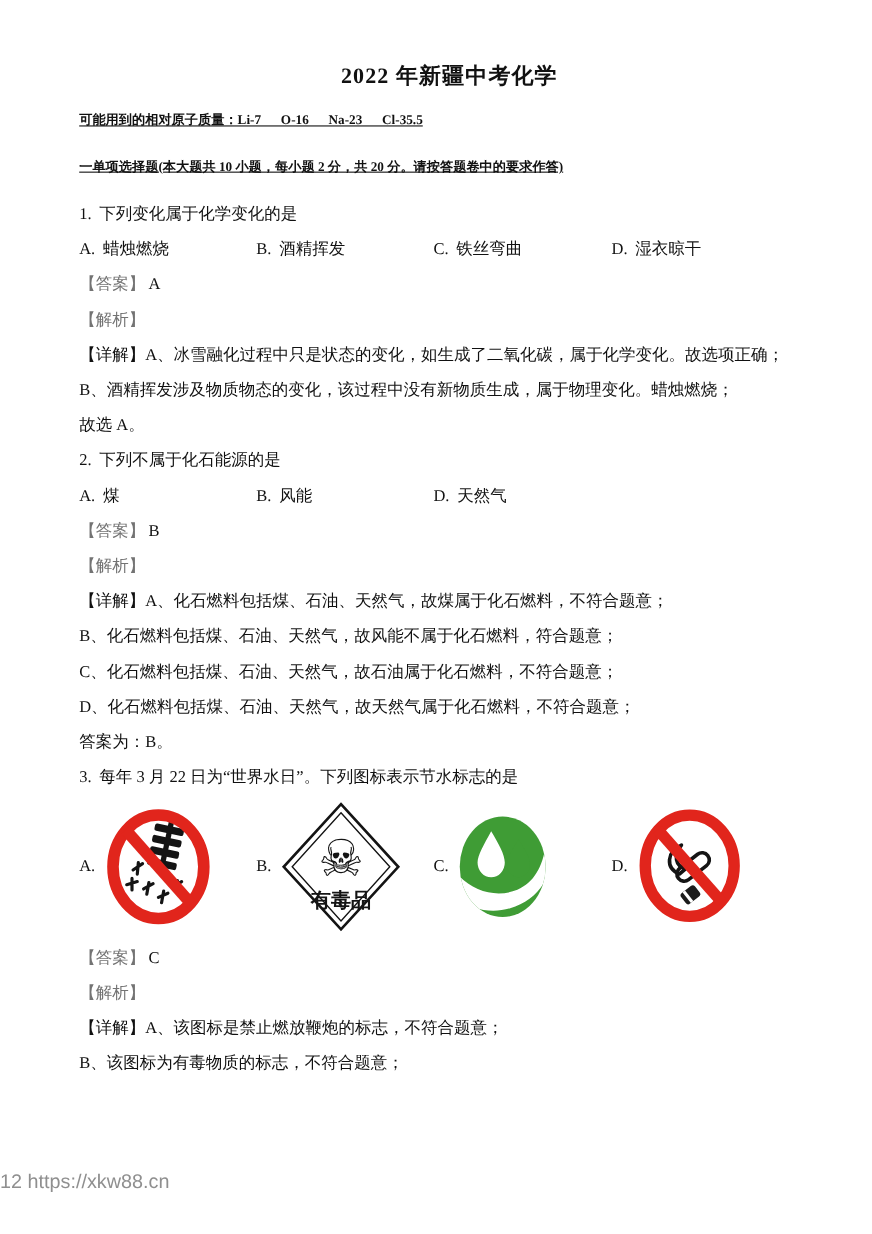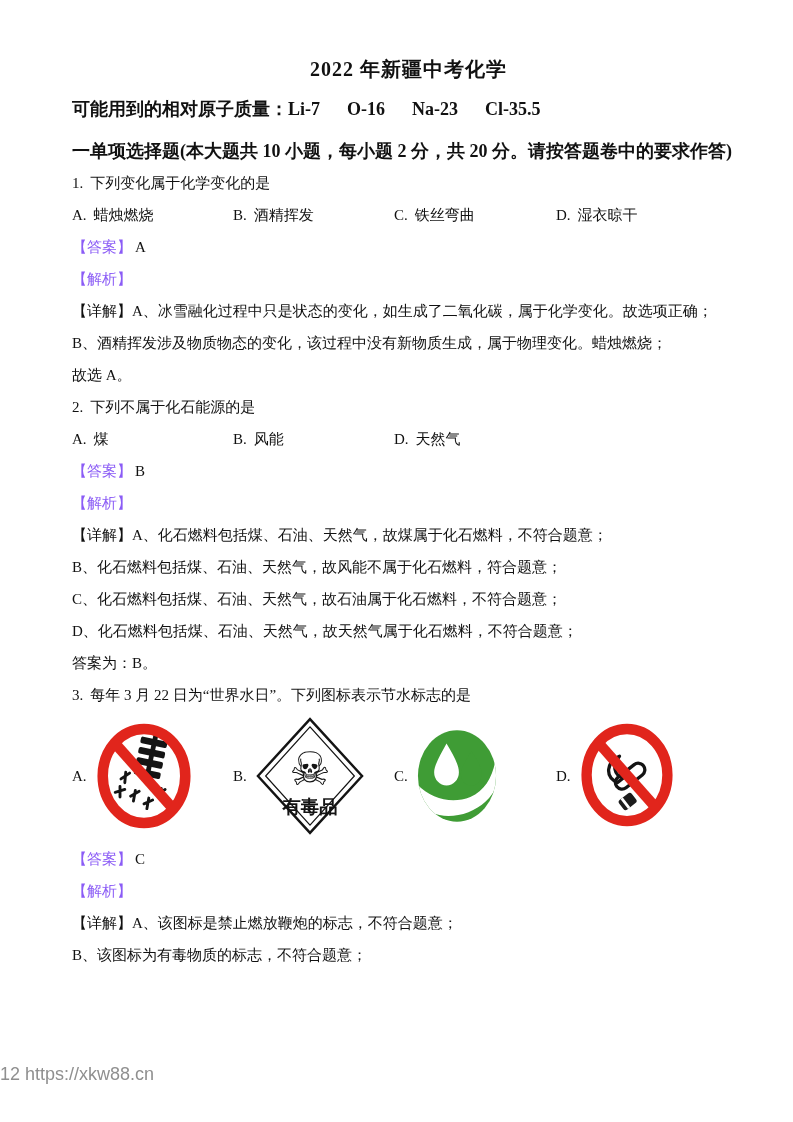--- a/index.html
+++ b/index.html
@@ -5,30 +5,30 @@
   html,body{margin:0;padding:0;}
   body{
     width:793px;height:1122px;background:#ffffff;position:relative;overflow:hidden;
     font-family:"Liberation Serif","DejaVu Serif",serif;color:#111;
   }
   .page{padding:56px 48px 0 72px;}
   .title{
     text-align:center;font-size:20px;font-weight:bold;
     line-height:26px;margin:0 0 16px 0;letter-spacing:1px;
   }
-  .bold-line{font-size:18px;font-weight:bold;line-height:22px;margin:0 0 20px 0;white-space:pre-wrap;}
-  .bold-line.section{margin-bottom:10px;}
+  .bold-line{font-size:12px;font-weight:bold;line-height:22px;margin:0 0 20px 0;white-space:pre-wrap;text-decoration:underline;}
+  .bold-line.section{margin-bottom:22px;}
   p.line{font-size:15px;line-height:22px;margin:0 0 10px 0;}
   .qnum{margin-right:7px;}
   .opt-row{
     display:grid;grid-template-columns:161px 161px 162px auto;
     font-size:15px;line-height:22px;margin:0 0 10px 0;
   }
   .opt-label{margin-right:7px;}
-  .blue{color:#8b5cf6;}
+  .blue{color:#737373;}
   .ans-letter{margin-left:3px;}
   .icon-row{
     display:grid;grid-template-columns:161px 161px 162px auto;
     align-items:center;margin:2px 0 12px 0;min-height:120px;
   }
   .icon-option{display:flex;align-items:center;}
   .icon-option .opt-label{font-size:15px;margin-right:9px;}
   .sign-svg{display:block;}
   .footer{
     position:absolute;left:0;right:0;top:1064px;

